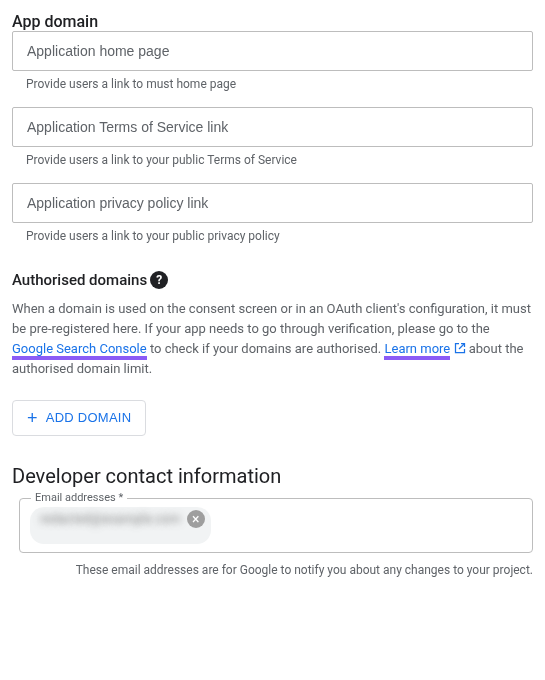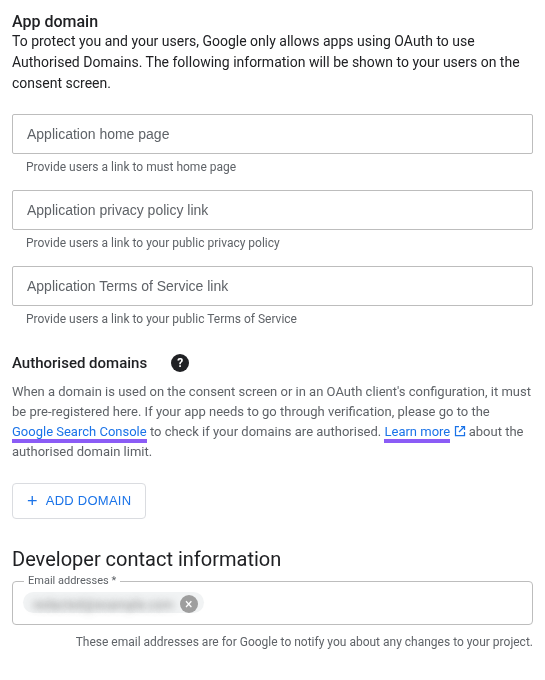--- a/index.html
+++ b/index.html
@@ -45,21 +45,21 @@
     }
     .helper {
       font-size: 12px;
       color: #5f6368;
       margin-top: 6px;
       padding-left: 14px;
     }
     .authorised-row {
       display: flex;
       align-items: center;
-      gap: 24px;
+      gap: 3px;
       margin-top: 28px;
       margin-bottom: 10px;
       font-size: 15px;
       font-weight: 500;
     }
     .help-circle {
       width: 18px; height: 18px;
       border-radius: 50%;
       background: #202124;
       color: #fff;
@@ -98,20 +98,21 @@
       cursor: pointer;
       margin-bottom: 28px;
     }
     .add-domain-btn .plus {
       font-size: 18px;
       line-height: 1;
     }
     .email-field-wrap {
       position: relative;
       margin-bottom: 10px;
+      margin-left: 7px;
     }
     .floating-label {
       position: absolute;
       top: -7px;
       left: 12px;
       background: #fff;
       padding: 0 4px;
       font-size: 11px;
       color: #5f6368;
     }
@@ -122,21 +123,21 @@
       border-radius: 4px;
       padding: 8px 10px;
       display: flex;
       align-items: center;
     }
     .email-chip {
       display: inline-flex;
       align-items: center;
       background: #f1f3f4;
       border-radius: 14px;
-      padding: 3px 6px 0 10px;
+      padding: 3px 6px 16px 10px;
       gap: 6px;
       font-size: 13px;
       color: transparent;
       text-shadow: 0 0 7px rgba(80,80,80,0.7);
     }
     .chip-close {
       width: 18px; height: 18px;
       border-radius: 50%;
       background: #9e9e9e;
       color: #fff;
@@ -155,35 +156,34 @@
       padding-left: 14px;
       margin-bottom: 24px;
       text-align: right;
     }
   </style>
 </head>
 <body>
 
 <section>
   <h2 class="section-title">App domain</h2>
-  <p class="section-desc">To protect you and your users, Google only allows apps using OAuth to use Authorised Domains. The following information will be shown to your users on the consent screen.</p>
 
   <div class="field-wrap">
     <input class="text-input" placeholder="Application home page" style="">
     <div class="helper">Provide users a link to must home page</div>
   </div>
 
   <div class="field-wrap">
+    <input class="text-input" placeholder="Application Terms of Service link" style="">
+    <div class="helper">Provide users a link to your public Terms of Service</div>
+  </div>
+
+  <div class="field-wrap">
     <input class="text-input" placeholder="Application privacy policy link" style="">
     <div class="helper">Provide users a link to your public privacy policy</div>
-  </div>
-
-  <div class="field-wrap">
-    <input class="text-input" placeholder="Application Terms of Service link" style="">
-    <div class="helper">Provide users a link to your public Terms of Service</div>
   </div>
 </section>
 
 <section>
   <div class="authorised-row">
     <span>Authorised domains</span>
     <span class="help-circle">?</span>
   </div>
   <p class="authorised-para">
     <span>When a domain is used on the consent screen or in an OAuth client's configuration, it must be pre-registered here. If your app needs to go through verification, please go to the </span><a href="#" class="underline">Google Search Console</a><span> to check if your domains are authorised. </span><a href="#" class="underline">Learn more</a><span class="ext-icon"> <svg width="12" height="12" viewBox="0 0 24 24" fill="none" stroke="#1a73e8" stroke-width="2.5">

